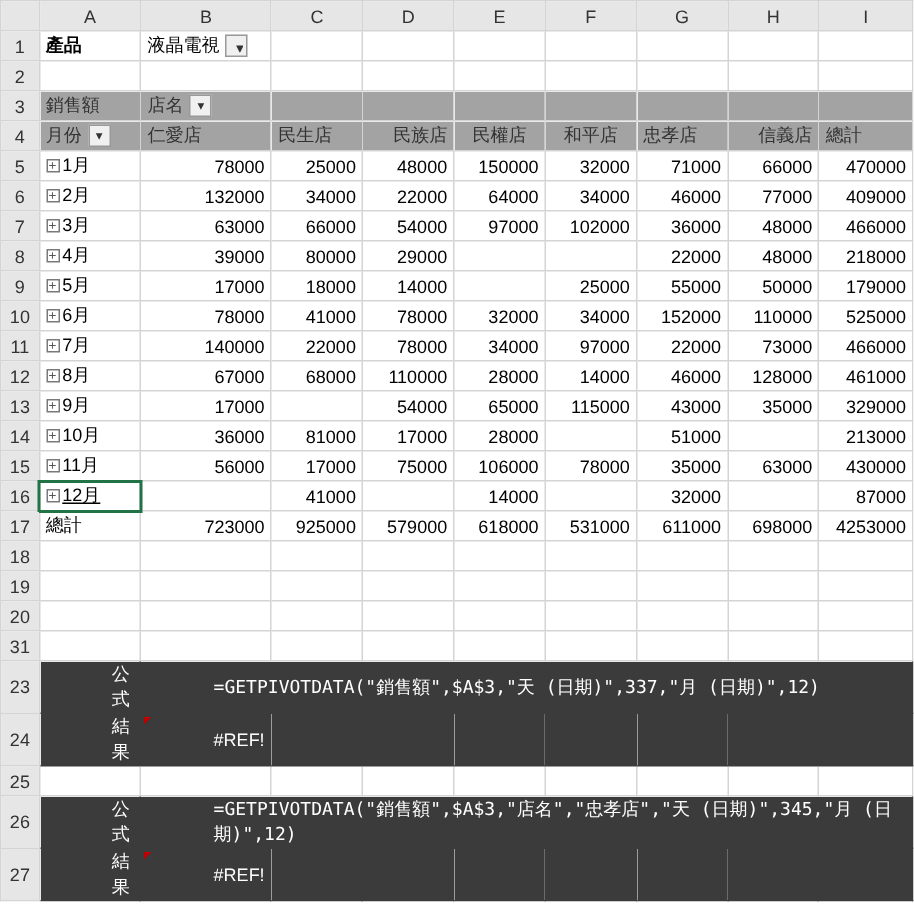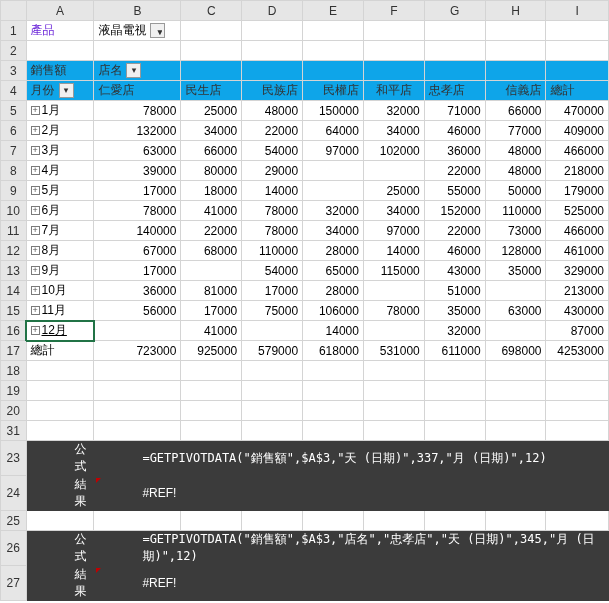--- a/index.html
+++ b/index.html
@@ -3,34 +3,34 @@
 <meta charset="utf-8">
 <style>
 * { box-sizing: border-box; margin: 0; padding: 0; }
 body { font-family: "Microsoft JhengHei", Arial, sans-serif; font-size: 12px; background: #fff; width: 609px; }
 .sheet { border-collapse: collapse; width: 100%; }
 .sheet th, .sheet td { border: 1px solid #d4d4d4; height: 20px; padding: 0 4px; position: relative; }
 .sheet th { background: #e6e6e6; color: #333; font-weight: normal; text-align: center; }
 .sheet th.corner { background: #e6e6e6; width: 30px; }
 .sheet th.colh { width: 72px; }
 .sheet th.rowh { background: #e6e6e6; text-align: center; width: 30px; }
-.pivot-header { background: #0ea5e9; color: #333; }
+.pivot-header { background: #a3a3a3; color: #333; }
 .data-cell { text-align: right; }
 .month-cell { text-align: left; white-space: nowrap; }
 .expand { display: inline-block; width: 9px; height: 9px; border: 1px solid #7a7a7a; text-align: center; line-height: 7px; font-size: 9px; color: #555; margin-right: 2px; vertical-align: middle; background: #fff; }
 .dd { display: inline-block; width: 15px; height: 15px; border: 1px solid #999; background: #f0f0f0; vertical-align: middle; text-align: center; line-height: 13px; font-size: 9px; margin-left: 4px; }
 .dd.filter { position: relative; }
 .dd.filter::after { content: ""; position: absolute; right: 2px; bottom: 2px; width: 5px; height: 5px; background: #333; clip-path: polygon(0 0, 100% 0, 50% 100%); }
 .total-row td { border-top: 1px solid #4472a8; font-weight: normal; }
 .selected { outline: 2px solid #217346; outline-offset: -1px; text-decoration: underline; }
 .dark-row td { background: #3b3b3b; color: #fff; border: 1px solid #3b3b3b; padding-left: 48px; }
 .formula-text { font-family: Consolas, monospace; font-size: 12px; }
 .ref-err { color: #fff; }
 .ref-err::before { content: ""; position: absolute; left: 2px; top: 2px; width: 0; height: 0; border-top: 5px solid #c00000; border-right: 5px solid transparent; }
-.light { color: #6d28d9; }
+.light { color: #000000; font-weight: bold; }
 </style>
 </head>
 <body>
 
 <table class="sheet">
 <thead>
 <tr>
   <th class="corner"></th>
   <th class="colh">A</th>
   <th class="colh">B</th>
@@ -79,21 +79,21 @@
         <td class="pivot-header"></td>
         <td class="pivot-header"></td>
         <td class="pivot-header"></td>
       </tr>
       <tr>
         <th class="rowh">4</th>
         <td class="pivot-header">月份<span class="dd">▾</span></td>
         <td class="pivot-header" style="text-align:left">仁愛店</td>
         <td class="pivot-header" style="text-align:left">民生店</td>
         <td class="pivot-header" style="text-align:right">民族店</td>
-        <td class="pivot-header" style="text-align:right">民權店</td>
+        <td class="pivot-header" style="text-align:center">民權店</td>
         <td class="pivot-header" style="text-align:center">和平店</td>
         <td class="pivot-header" style="text-align:left">忠孝店</td>
         <td class="pivot-header" style="text-align:right">信義店</td>
         <td class="pivot-header" style="text-align:left">總計</td>
       </tr>
       <tr>
         <th class="rowh">5</th>
         <td class="month-cell"><span class="expand">+</span>1月</td>
         <td class="data-cell">78000</td>
         <td class="data-cell">25000</td>

